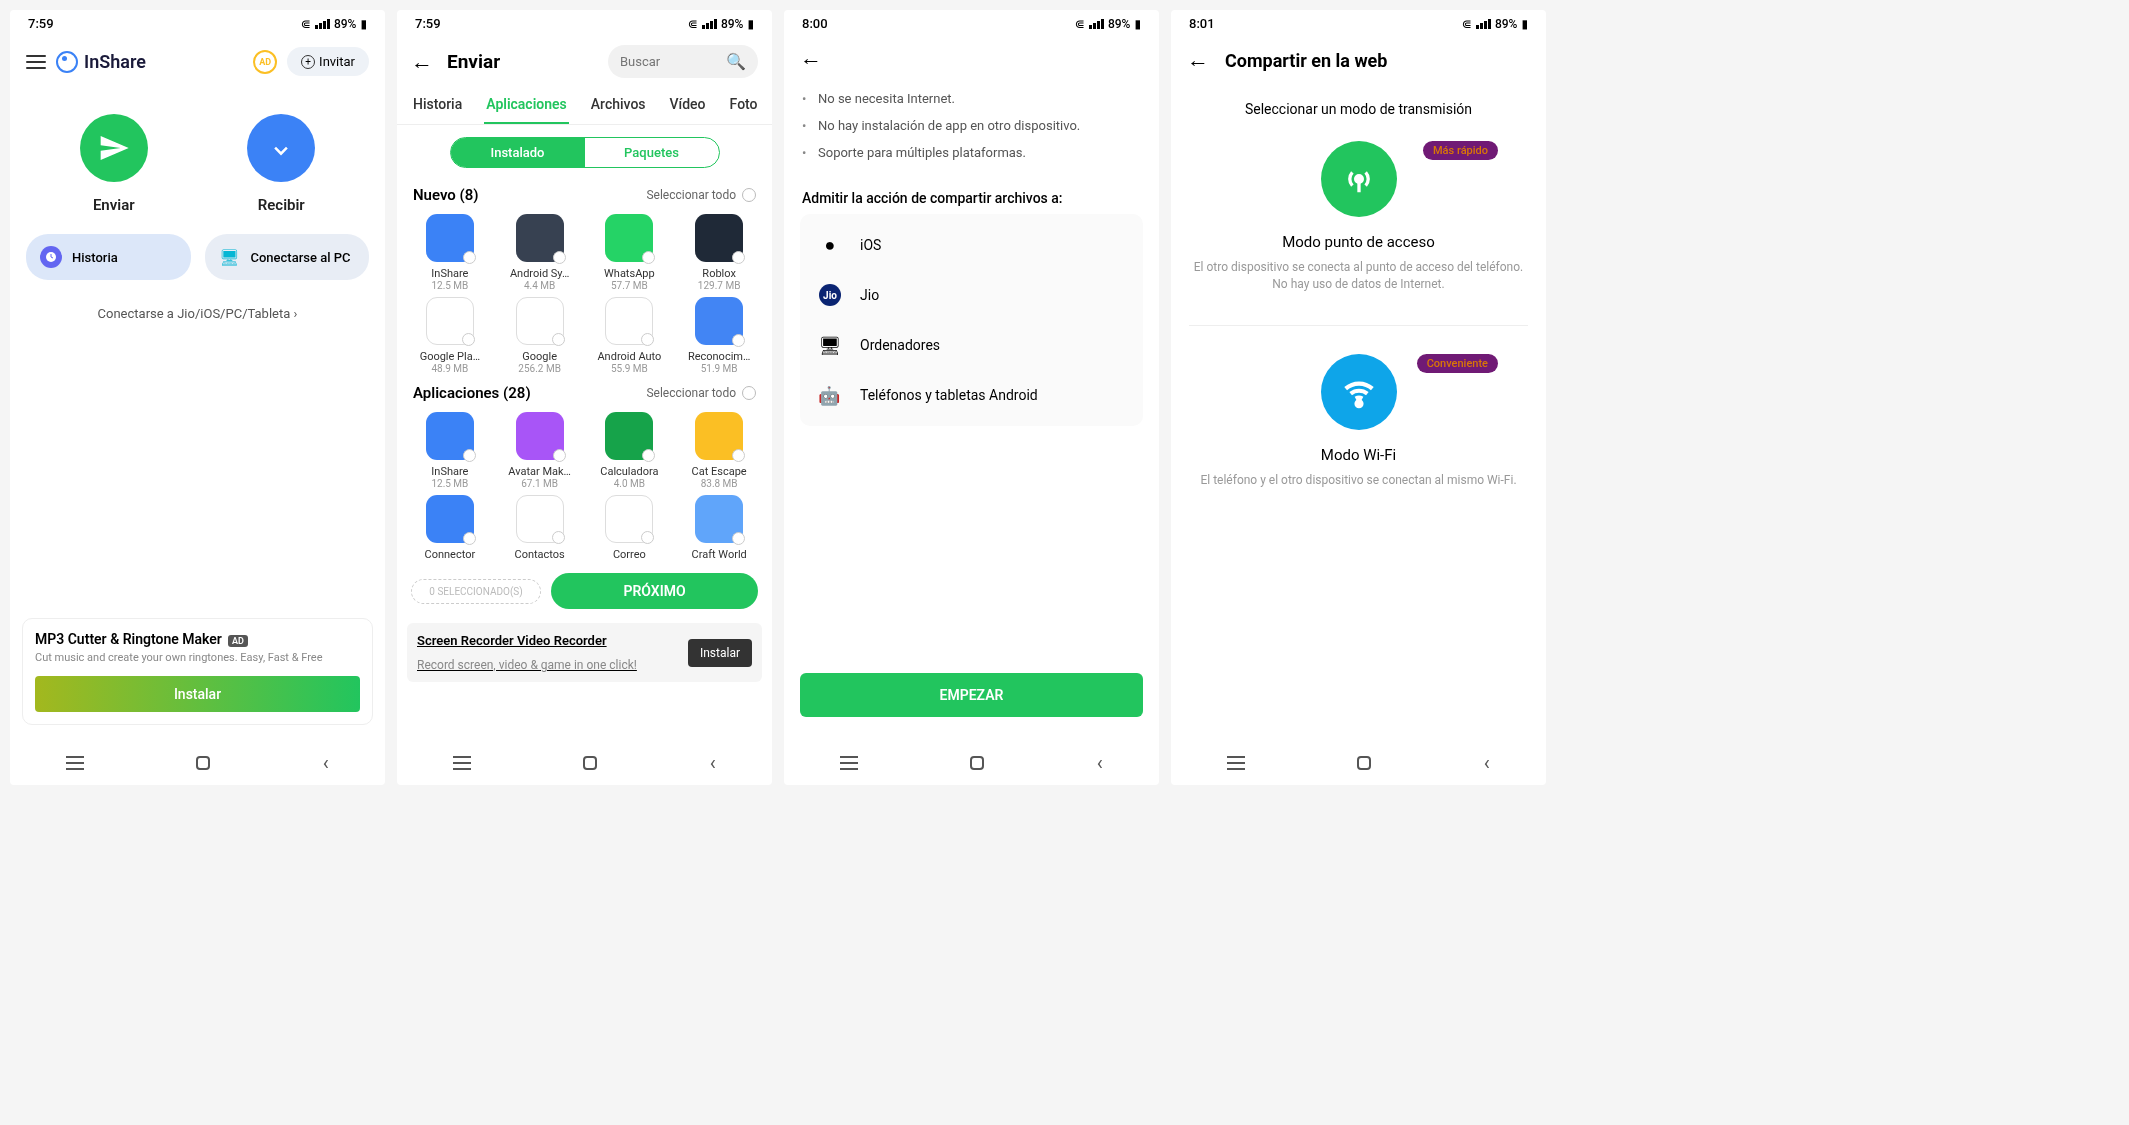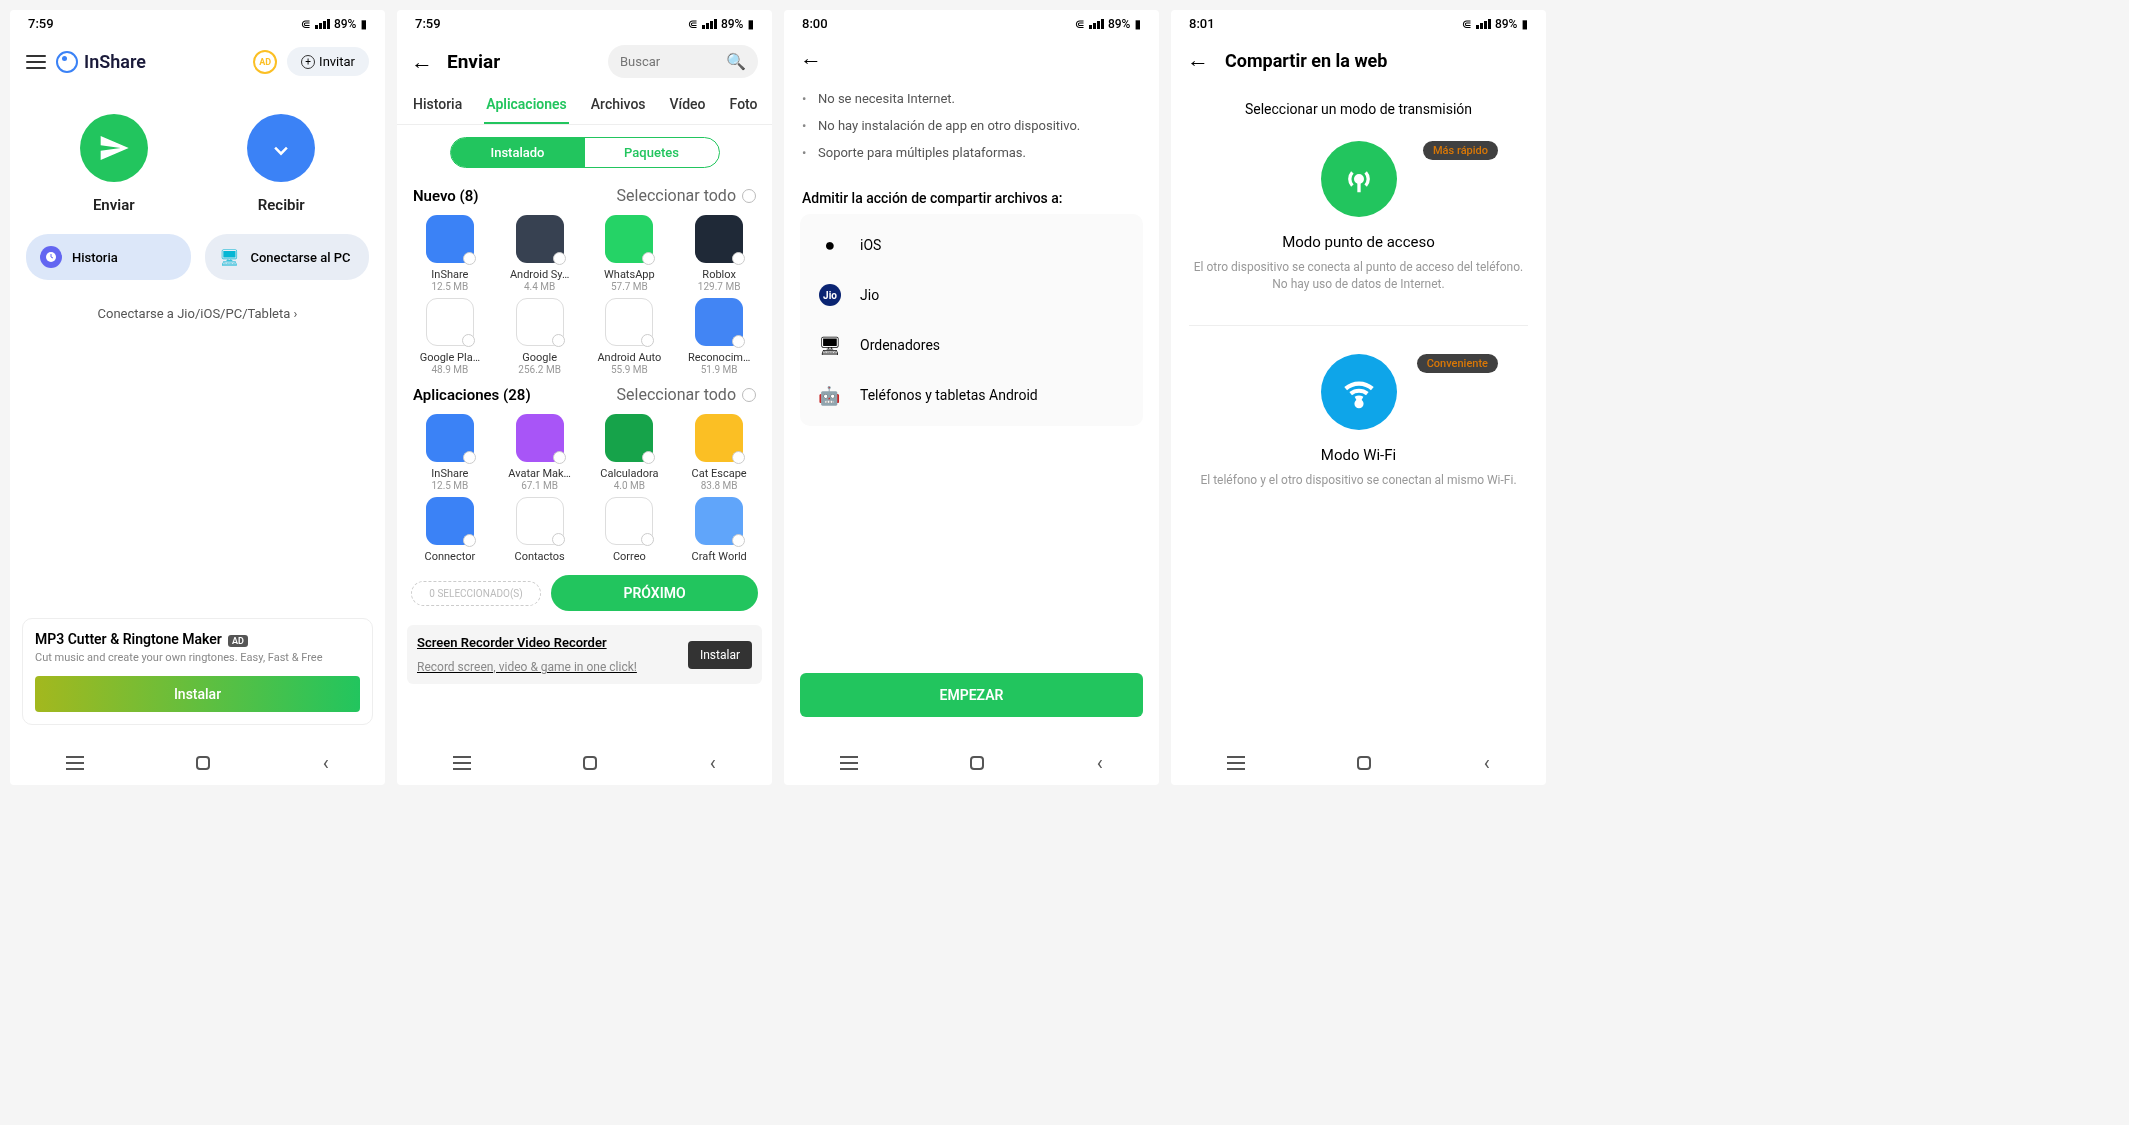--- a/index.html
+++ b/index.html
@@ -51,21 +51,21 @@
 .search-pill{margin-left:auto;background:#f1f1f1;border-radius:18px;padding:7px 12px;display:flex;align-items:center;gap:8px;width:150px;}
 .search-pill input{border:none;background:none;outline:none;font-size:13px;width:100%;}
 .tabs{display:flex;padding:0 14px;gap:20px;font-size:14px;border-bottom:1px solid #eee;}
 .tab{padding:10px 2px;color:#333;font-weight:500;}
 .tab.active{color:#22c55e;border-bottom:2px solid #22c55e;font-weight:600;}
 .seg{display:flex;margin:12px auto;width:270px;border:1.5px solid #22c55e;border-radius:20px;overflow:hidden;}
 .seg div{flex:1;text-align:center;padding:7px;font-size:13px;font-weight:500;}
 .seg .on{background:#22c55e;color:#fff;} .seg .off{color:#22c55e;}
 .sec-head{display:flex;justify-content:space-between;align-items:center;padding:6px 16px;}
 .sec-title{font-size:15px;font-weight:600;}
-.sel-all{font-size:16px;color:#666;display:flex;align-items:center;gap:6px;}
+.sel-all{font-size:12px;color:#666;display:flex;align-items:center;gap:6px;}
 .ring{width:14px;height:14px;border:1.5px solid #bbb;border-radius:50%;}
 .app-grid{display:grid;grid-template-columns:repeat(4,1fr);gap:6px 4px;padding:4px 10px;}
 .app-cell{text-align:center;position:relative;}
 .app-ico{width:48px;height:48px;border-radius:11px;margin:0 auto 5px;display:flex;align-items:center;justify-content:center;font-size:22px;color:#fff;position:relative;}
 .app-ring{position:absolute;right:-2px;bottom:-2px;width:13px;height:13px;border:1.5px solid #ccc;border-radius:50%;background:#fff;}
 .app-name{font-size:11px;color:#333;white-space:nowrap;overflow:hidden;text-overflow:ellipsis;}
 .app-size{font-size:10px;color:#999;}
 .s2-bottom{display:flex;gap:10px;padding:8px 14px;align-items:center;}
 .sel-count{border:1.5px dashed #ccc;border-radius:20px;padding:6px 10px;font-size:10px;color:#bbb;text-align:center;width:130px;}
 .next-btn{flex:1;background:#22c55e;color:#fff;border-radius:20px;padding:10px;text-align:center;font-weight:600;font-size:14px;}
@@ -90,21 +90,21 @@
 .start-btn{margin:auto 16px 20px;background:#22c55e;color:#fff;text-align:center;padding:14px;border-radius:6px;font-weight:600;font-size:14px;}
 .s3-spacer{flex:1;}
 
 
 .s4-head{display:flex;align-items:center;gap:16px;padding:10px 16px;}
 .s4-title{font-size:18px;font-weight:700;}
 .s4-sub{text-align:center;font-size:14px;padding:18px 0 24px;}
 .mode-block{text-align:center;padding:0 20px 24px;position:relative;}
 .mode-circle{width:76px;height:76px;border-radius:50%;margin:0 auto 16px;display:flex;align-items:center;justify-content:center;color:#fff;font-size:32px;}
 .mc-green{background:#22c55e;} .mc-blue{background:#0ea5e9;}
-.mode-badge{position:absolute;top:0;right:48px;background:#404040;color:#d97706;font-size:11px;padding:3px 10px;border-radius:10px;font-weight:500;text-align:center;}
+.mode-badge{position:absolute;top:0;right:48px;background:#701a75;color:#d97706;font-size:11px;padding:3px 10px;border-radius:10px;font-weight:500;text-align:center;}
 .mode-t{font-size:15px;font-weight:400;margin-bottom:8px;}
 .mode-d{font-size:12px;color:#999;line-height:1.4;}
 .divider{height:1px;background:#eee;margin:8px 18px 28px;}
 
 svg{display:block;}
 </style>
 </head>
 <body>
 
 <div class="screen">

